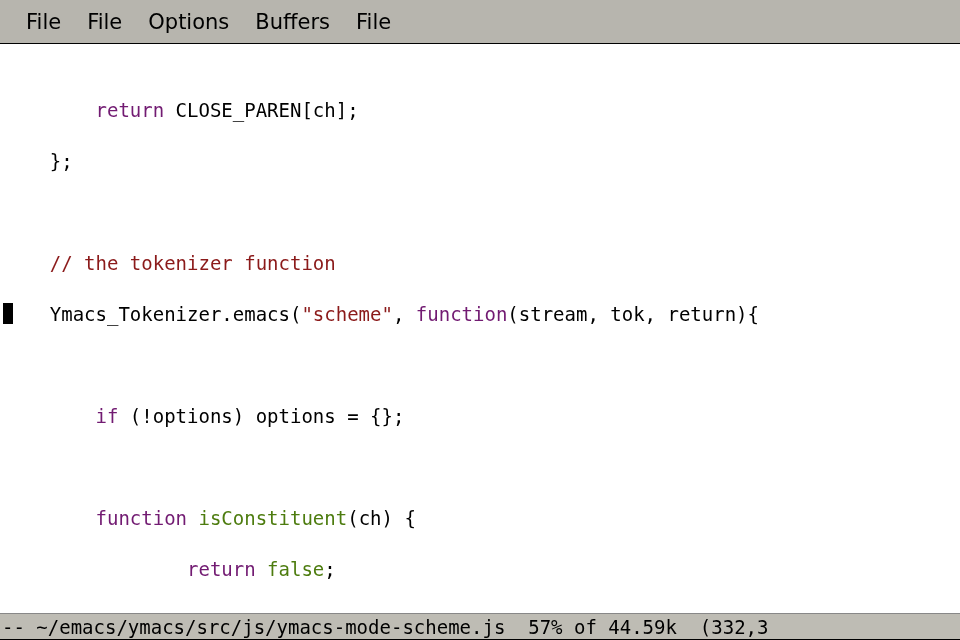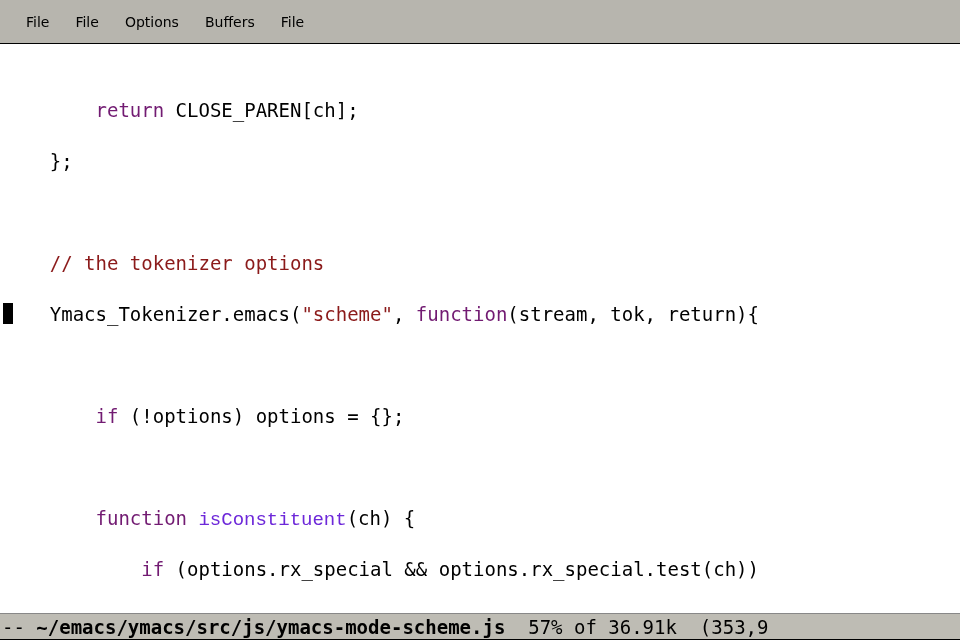--- a/index.html
+++ b/index.html
@@ -16,21 +16,21 @@
       overflow: hidden;
       position: relative;
     }
     .menubar {
       background: #b7b5ae;
       height: 44px;
       display: flex;
       align-items: center;
       padding-left: 26px;
       font-family: "DejaVu Sans", "Helvetica", Arial, sans-serif;
-      font-size: 14px;
+      font-size: 21px;
       color: #000;
       border-bottom: 1.5px solid #000;
     }
     .menu-item {
       margin-right: 26px;
       cursor: pointer;
     }
     .editor {
       position: absolute;
       top: 44px;
@@ -44,21 +44,21 @@
       color: #000;
       overflow: hidden;
     }
     .line {
       display: block;
       height: 25.5px;
     }
     .comment { color: #8b1a1a; }
     .keyword { color: #721b72; }
     .string  { color: #8b1a1a; }
-    .builtin { color: #6d28d9; font-family: Liberation Mono, monospace; }
+    .builtin { color: #4d7c0f; }
     .cursor-marker {
       display: inline-block;
       width: 10px;
       height: 21px;
       background: #000;
       position: absolute;
       left: 3px;
       top: 259px;
     }
     .modeline {
@@ -70,51 +70,50 @@
       background: #bebcb4;
       display: flex;
       align-items: center;
       padding-left: 2px;
       font-size: 19px;
       color: #000;
       border-top: 1px solid #888;
       border-bottom: 1.5px solid #000;
       white-space: pre;
     }
-    .modeline .path { font-weight: bold; }
+    .modeline .path { font-weight: normal; }
   </style>
 </head>
 <body>
 
 <div class="menubar">
   <span class="menu-item">File</span>
   <span class="menu-item">File</span>
   <span class="menu-item">Options</span>
   <span class="menu-item">Buffers</span>
   <span class="menu-item">File</span>
 </div>
 
 <div class="editor">
 <span class="cursor-marker"></span>
 <span class="line"><span class="keyword">        return</span><span> CLOSE_PAREN[ch];</span></span>
 <span class="line"><span>    };</span></span>
 <span class="line"><span></span></span>
-<span class="line"><span class="comment">    // the tokenizer options</span></span>
+<span class="line"><span class="comment">    // the tokenizer function</span></span>
 <span class="line"><span>    Ymacs_Tokenizer.emacs(</span><span class="string">"scheme"</span><span>, </span><span class="keyword">function</span><span>(stream, tok, return){</span></span>
 <span class="line"><span></span></span>
 <span class="line"><span class="keyword">        if</span><span> (!options) options = {};</span></span>
 <span class="line"><span></span></span>
 <span class="line"><span class="keyword">        function</span><span class="builtin"> isConstituent</span><span>(ch) {</span></span>
-<span class="line"><span class="keyword">            if</span><span> (options.rx_special &amp;&amp; options.rx_special.test(ch))</span></span>
 <span class="line"><span class="keyword">                return</span><span class="builtin"> false</span><span>;</span></span>
 
 
 
 
 
 
 
 
 
 
 </div>
 
-<div class="modeline"><span>-- </span><span class="path">~/emacs/ymacs/src/js/ymacs-mode-scheme.js</span><span>  </span><span>57% of 36.91k</span><span>  </span><span>(353,9</span></div>
+<div class="modeline"><span>-- </span><span class="path">~/emacs/ymacs/src/js/ymacs-mode-scheme.js</span><span>  </span><span>57% of 44.59k</span><span>  </span><span>(332,3</span></div>
 
 </body></html>

